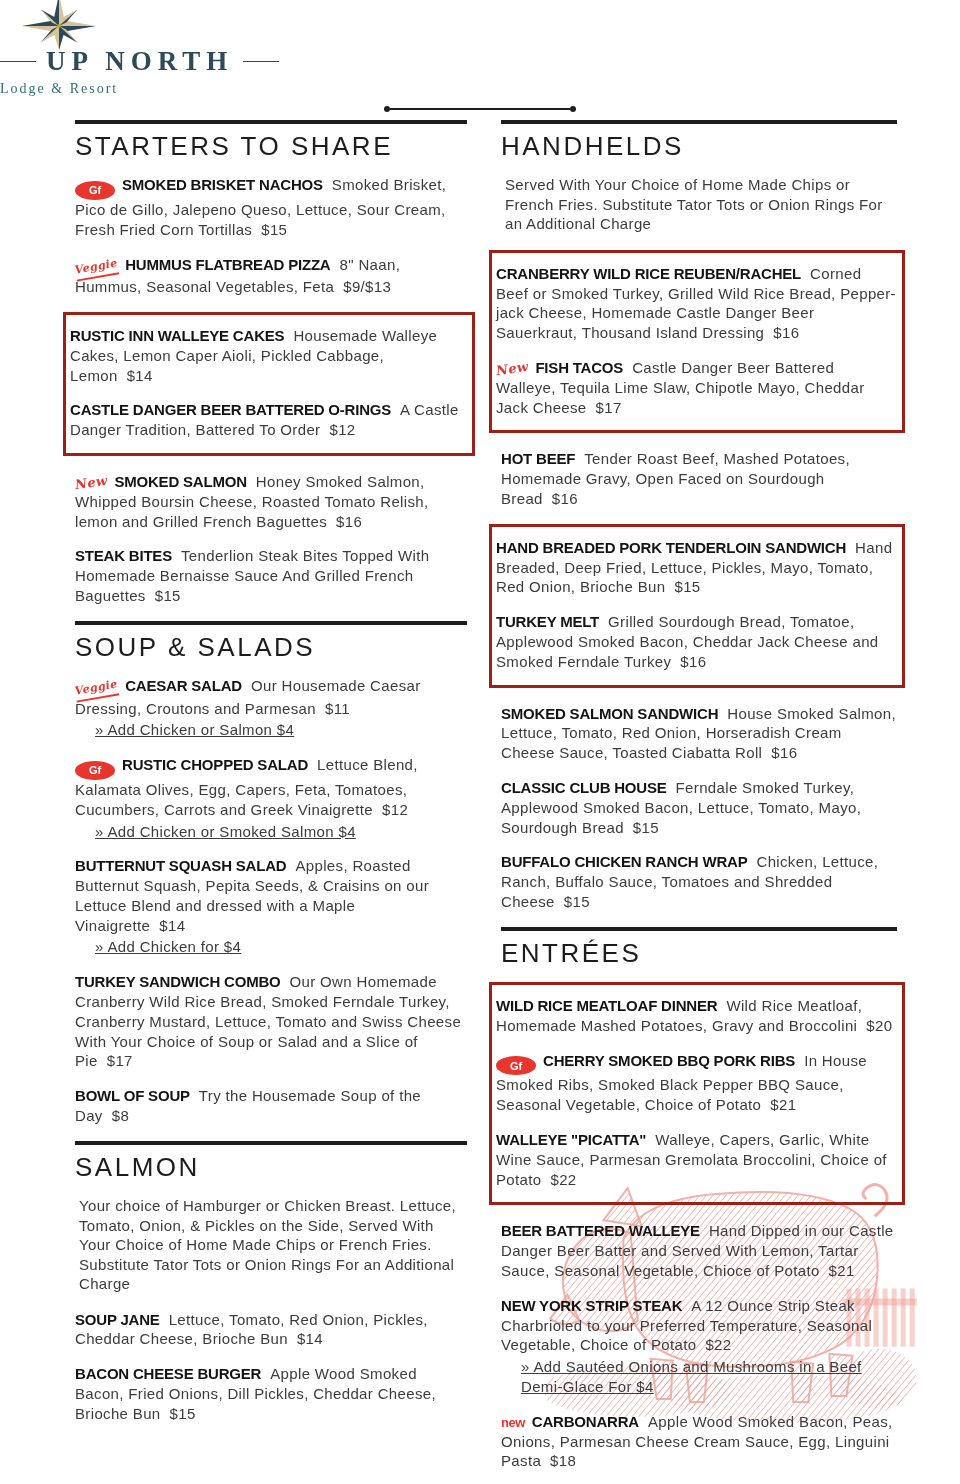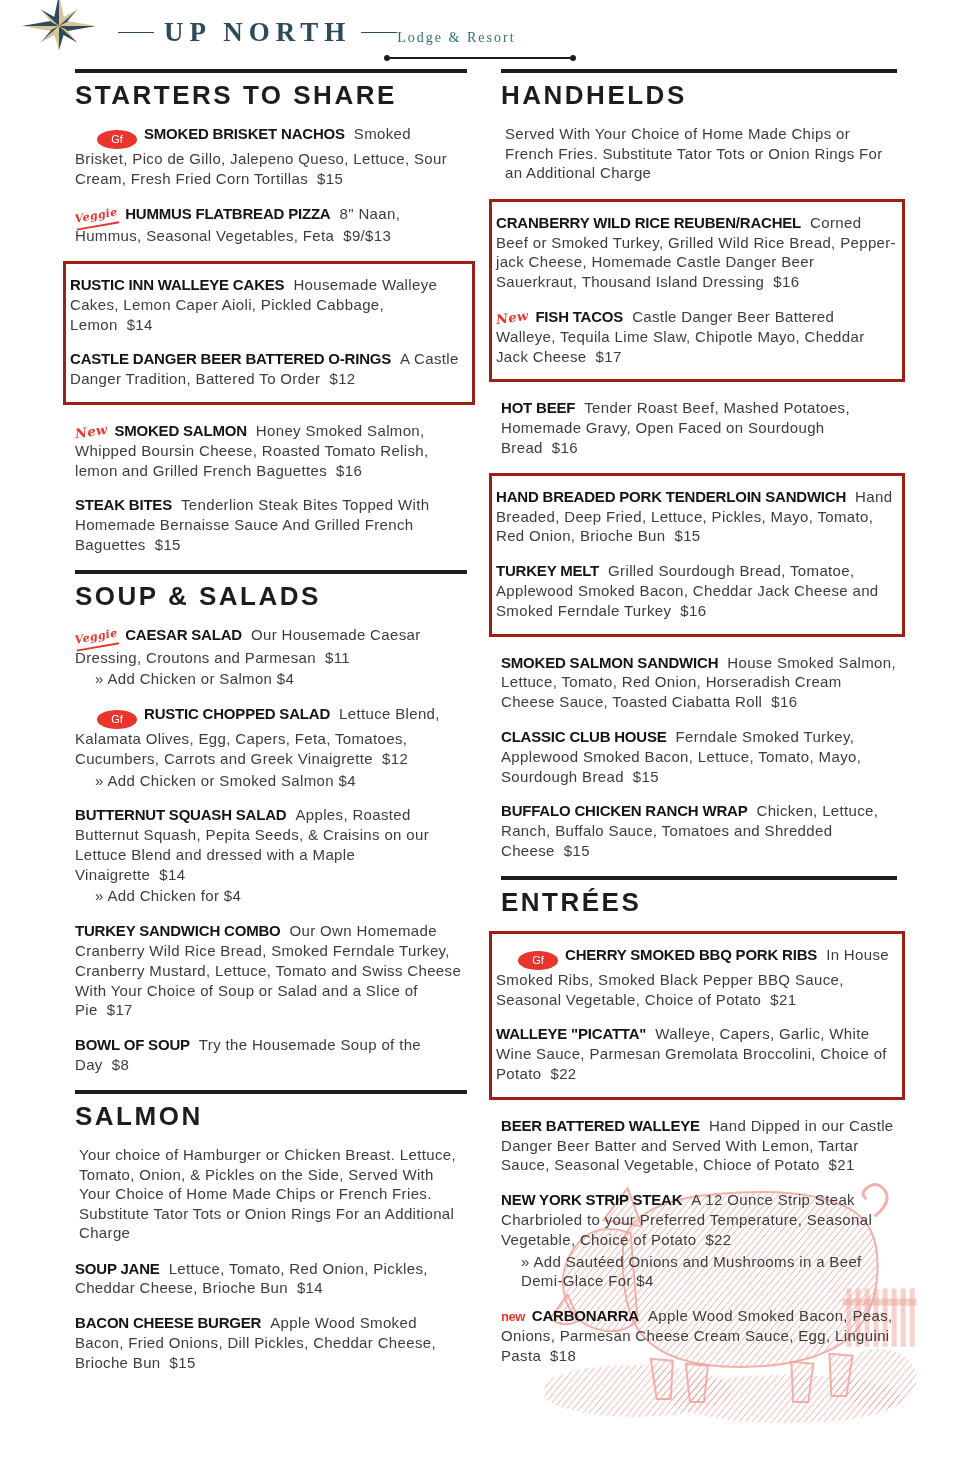--- a/index.html
+++ b/index.html
@@ -6,58 +6,58 @@
     --accent-red:#e8352e; --box-red:#9e1f15; --note-tan:#c9a772;
     --ink:#1d1d1d; --body-text:#3c3c3c; --logo-navy:#2d4a5a;
     --logo-teal:#2f6f78; --logo-tan:#d8c49a; --pig-pink:#f0a39b; --gold:#c9a227;
   }
   *{box-sizing:border-box;}
   body{margin:0;background:#fff;font-family:"Liberation Sans",sans-serif;}
   .page{position:relative;width:960px;height:1484px;background:#fff;overflow:hidden;}
 
   
   .header{position:relative;text-align:center;z-index:1;}
-  .logo{display:flex;flex-direction:row;align-items:flex-end;}
+  .logo{display:flex;flex-direction:column;align-items:flex-start;}
   .compass{width:118px;height:52px;margin-bottom:-6px;}
   .c-dark{fill:var(--logo-navy);} .c-tan{fill:var(--logo-tan);}
   .c-center{fill:var(--gold);}
   .logo-title-row{display:flex;align-items:center;gap:10px;margin-top:2px;}
   .logo-line{width:36px;border-top:1.5px solid var(--logo-navy);}
   .logo-title{font-family:"Liberation Serif",serif;font-size:27px;letter-spacing:6px;
     color:var(--logo-navy);font-weight:600;margin:0;line-height:1;}
   .logo-subtitle{font-family:"Liberation Serif",serif;font-size:14px;letter-spacing:2px;
     color:var(--logo-teal);margin-top:6px;}
   .dot-rule{margin:9px auto 8px;width:192px;display:flex;align-items:center;}
   .dot{width:6px;height:6px;border-radius:50%;background:var(--ink);}
   .dash{flex:1;border-top:2px solid var(--ink);}
 
   
   .columns{position:relative;z-index:1;display:flex;gap:34px;padding:0 0 0 75px;}
   .col-left{width:392px;flex:none;}
   .col-right{width:396px;flex:none;}
 
   .rule{height:3px;border-top:2px solid var(--ink);border-bottom:2px solid var(--ink);}
-  .section-title{font-size:26px;font-weight:700;letter-spacing:2.5px;color:var(--ink);
+  .section-title{font-size:26px;font-weight:400;letter-spacing:2.5px;color:var(--ink);
     margin:9px 0 15px;line-height:1.05;}
   .section-intro{text-align:left;color:var(--body-text);font-size:15px;line-height:1.3;
     letter-spacing:.35px;margin:0 4px 16px;}
 
   .item{margin-bottom:15px;color:var(--body-text);font-size:15px;line-height:1.32;letter-spacing:.35px;}
   .item-name{font-weight:700;color:#141414;letter-spacing:-0.2px;margin-right:9px;}
   .item-price{margin-left:9px;white-space:nowrap;}
-  .item-extra{padding-left:20px;margin-top:2px;}
+  .item-extra{padding-left:20px;margin-top:2px;text-decoration:underline;}
 
   .block.boxed{border:3px solid var(--box-red);padding:11px 4px 0;margin:2px -8px 16px -12px;}
   .block.boxed .item:last-child{margin-bottom:13px;}
 
   
   .badge{margin-right:7px;}
   .badge-gf{display:inline-flex;align-items:center;justify-content:center;width:40px;height:19px;
-    border-radius:50%;background:var(--accent-red);color:#fff;font-size:11px;font-weight:400;
-    vertical-align:-4px;letter-spacing:0;margin-left:22px;}
+    border-radius:50%;background:var(--accent-red);color:#fff;font-size:11px;font-weight:700;
+    vertical-align:-4px;letter-spacing:0;}
   .badge-veggie{display:inline-block;color:var(--accent-red);font-family:"DejaVu Serif",serif;
     font-style:italic;font-weight:700;font-size:11px;transform:rotate(-10deg);
     border-bottom:2px solid var(--accent-red);padding-bottom:1px;}
   .badge-new{display:inline-block;color:var(--accent-red);font-family:"DejaVu Serif",serif;
     font-style:italic;font-weight:700;font-size:13px;transform:rotate(-8deg);}
   .badge-new-block{color:var(--accent-red);font-weight:700;font-size:13px;letter-spacing:-0.5px;}
 
   
   .pig{position:absolute;left:545px;top:1168px;width:372px;height:256px;z-index:0;}
   .pig-body{fill:url(#hatch);stroke:var(--pig-pink);stroke-width:2;opacity:.85;}
@@ -164,20 +164,21 @@
           <div class="block">
             <div class="item"><span class="item-name">SMOKED SALMON SANDWICH</span><span class="item-desc">House Smoked Salmon, Lettuce, Tomato, Red Onion, Horseradish Cream Cheese Sauce, Toasted Ciabatta Roll</span><span class="item-price">$16</span></div>
             <div class="item"><span class="item-name">CLASSIC CLUB HOUSE</span><span class="item-desc">Ferndale Smoked Turkey, Applewood Smoked Bacon, Lettuce, Tomato,  Mayo, Sourdough Bread</span><span class="item-price">$15</span></div>
             <div class="item"><span class="item-name">BUFFALO CHICKEN RANCH WRAP</span><span class="item-desc">Chicken, Lettuce, Ranch, Buffalo Sauce, Tomatoes and Shredded Cheese</span><span class="item-price">$15</span></div>
           </div>
         </section>
         <section class="menu-section">
           <div class="rule"></div>
           <h2 class="section-title">ENTRÉES</h2>
           <div class="block boxed">
+            <div class="item"><span class="item-name">WILD RICE MEATLOAF DINNER</span><span class="item-desc">Wild Rice Meatloaf, Homemade Mashed Potatoes, Gravy and Broccolini</span><span class="item-price">$20</span></div>
             <div class="item"><span class="badge badge-gf">Gf</span><span class="item-name">CHERRY SMOKED BBQ PORK RIBS</span><span class="item-desc">In House Smoked Ribs, Smoked Black Pepper BBQ Sauce, Seasonal Vegetable, Choice of Potato</span><span class="item-price">$21</span></div>
             <div class="item"><span class="item-name">WALLEYE "PICATTA"</span><span class="item-desc">Walleye, Capers, Garlic, White Wine Sauce, Parmesan Gremolata Broccolini, Choice of Potato</span><span class="item-price">$22</span></div>
           </div>
           <div class="block">
             <div class="item"><span class="item-name">BEER BATTERED WALLEYE</span><span class="item-desc">Hand Dipped in our Castle Danger Beer Batter and Served With Lemon, Tartar Sauce, Seasonal Vegetable, Chioce of Potato</span><span class="item-price">$21</span></div>
             <div class="item"><span class="item-name">NEW YORK STRIP STEAK</span><span class="item-desc">A 12 Ounce Strip Steak Charbrioled to your Preferred Temperature, Seasonal Vegetable, Choice of Potato</span><span class="item-price">$22</span><div class="item-extra">»  Add Sautéed Onions and Mushrooms in a Beef Demi-Glace For $4</div></div>
             <div class="item"><span class="badge badge-new-block">new</span><span class="item-name">CARBONARRA</span><span class="item-desc">Apple Wood Smoked Bacon, Peas, Onions, Parmesan Cheese Cream Sauce, Egg, Linguini Pasta</span><span class="item-price">$18</span></div>
           </div>
         </section>
       </div>

